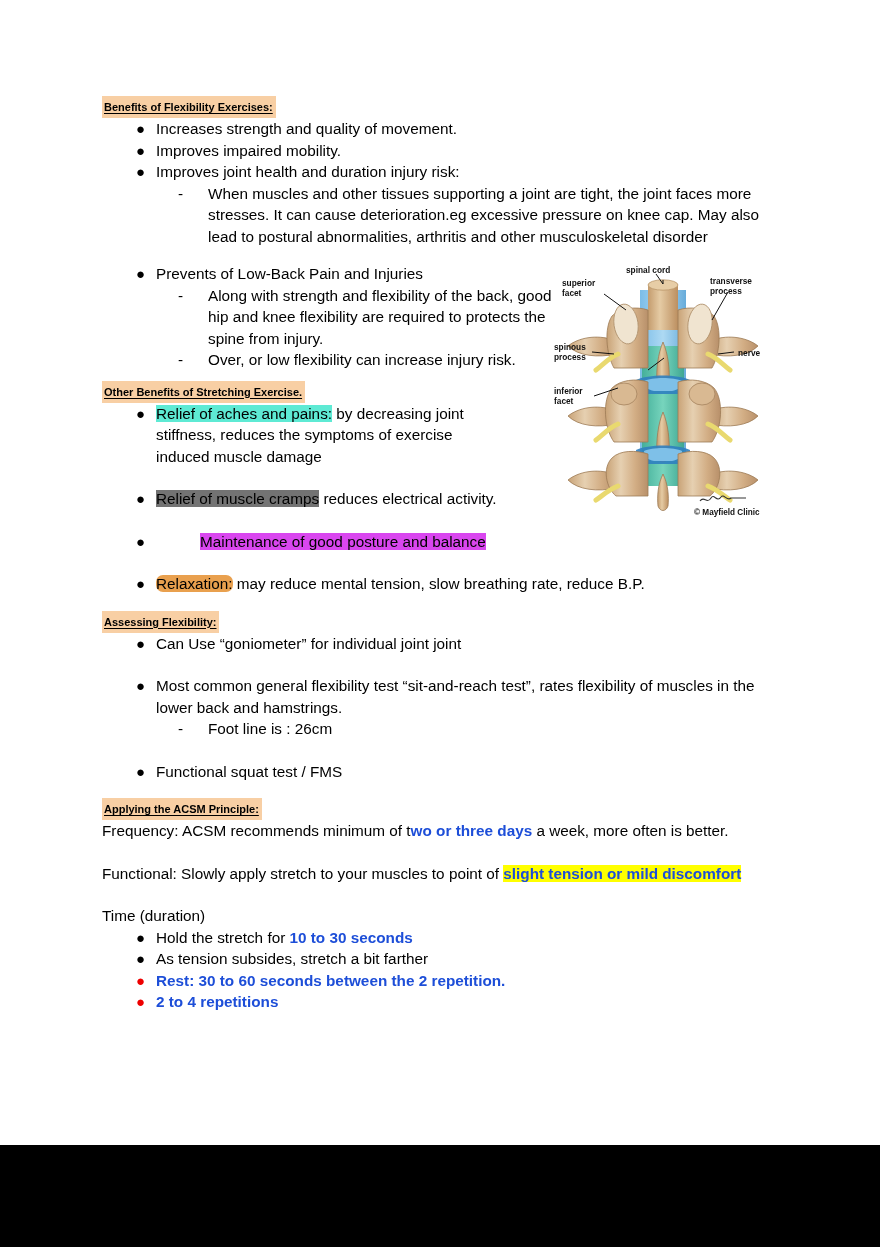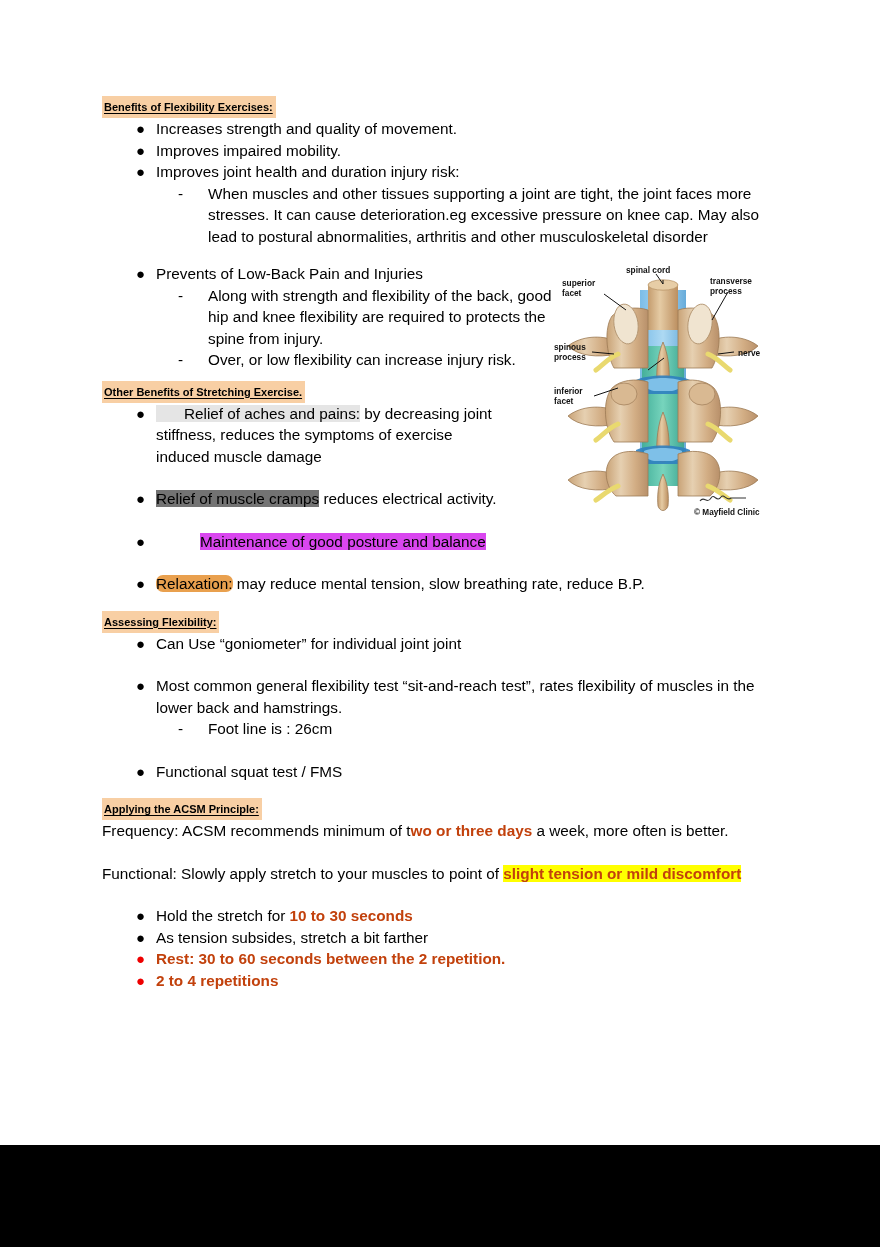--- a/index.html
+++ b/index.html
@@ -37,21 +37,21 @@
   .sec-head {
     font-weight: bold;
     font-size: 11px;
     line-height: 20px;
     display: inline-block;
     text-decoration: underline;
     text-underline-offset: 2px;
     padding: 1px 3px 1px 2px;
   }
   .hl-peach { background: #f8cfa4; }
-  .hl-cyan  { background: #e5e5e5; padding-left: 28px; }
+  .hl-cyan  { background: #5eead4; }
   .hl-green { background: #737373; }
   .hl-purple{ background: #d946ef; margin-left: 44px; }
   .hl-orange{ background: #e9a04e; border-radius: 7px; }
   .hl-yellow{ background: #ffff00; }
 
   .head-row { margin: 0; padding: 0; }
 
   
   ul.l1 {
     list-style: none;
@@ -81,21 +81,21 @@
     line-height: 21.5px;
   }
   ul.l2 > li > .dash {
     position: absolute;
     left: 22px; top: 0;
     font-size: 15.3px;
     line-height: 21.5px;
   }
 
   .b { font-weight: normal; }
-  .redb { color: #c2410c; font-weight: bold; }
+  .redb { color: #1d4ed8; font-weight: bold; }
   .bullet-red { color: #ee0000; }
 
   .gap-s { height: 10px; }
   .gap-m { height: 16px; }
   .gap-l { height: 21px; }
 
   .para {
     font-size: 15.3px;
     line-height: 21.5px;
     margin: 0;
@@ -260,20 +260,21 @@
     </p>
 
     <div class="gap-l"></div>
 
     <p class="para">
       <span class="b">Functional:</span><span> Slowly apply stretch to your muscles to point of </span><span class="b redb hl-yellow">slight tension or mild discomfort</span>
     </p>
 
     <div class="gap-l"></div>
 
+    <p class="para b">Time (duration)</p>
 
     <ul class="l1">
       <li>
         <span class="bullet">●</span>
         <span>Hold the stretch for </span><span class="redb">10 to 30 seconds</span>
       </li>
       <li>
         <span class="bullet">●</span>
         <span>As tension subsides, stretch a bit farther</span>
       </li>

